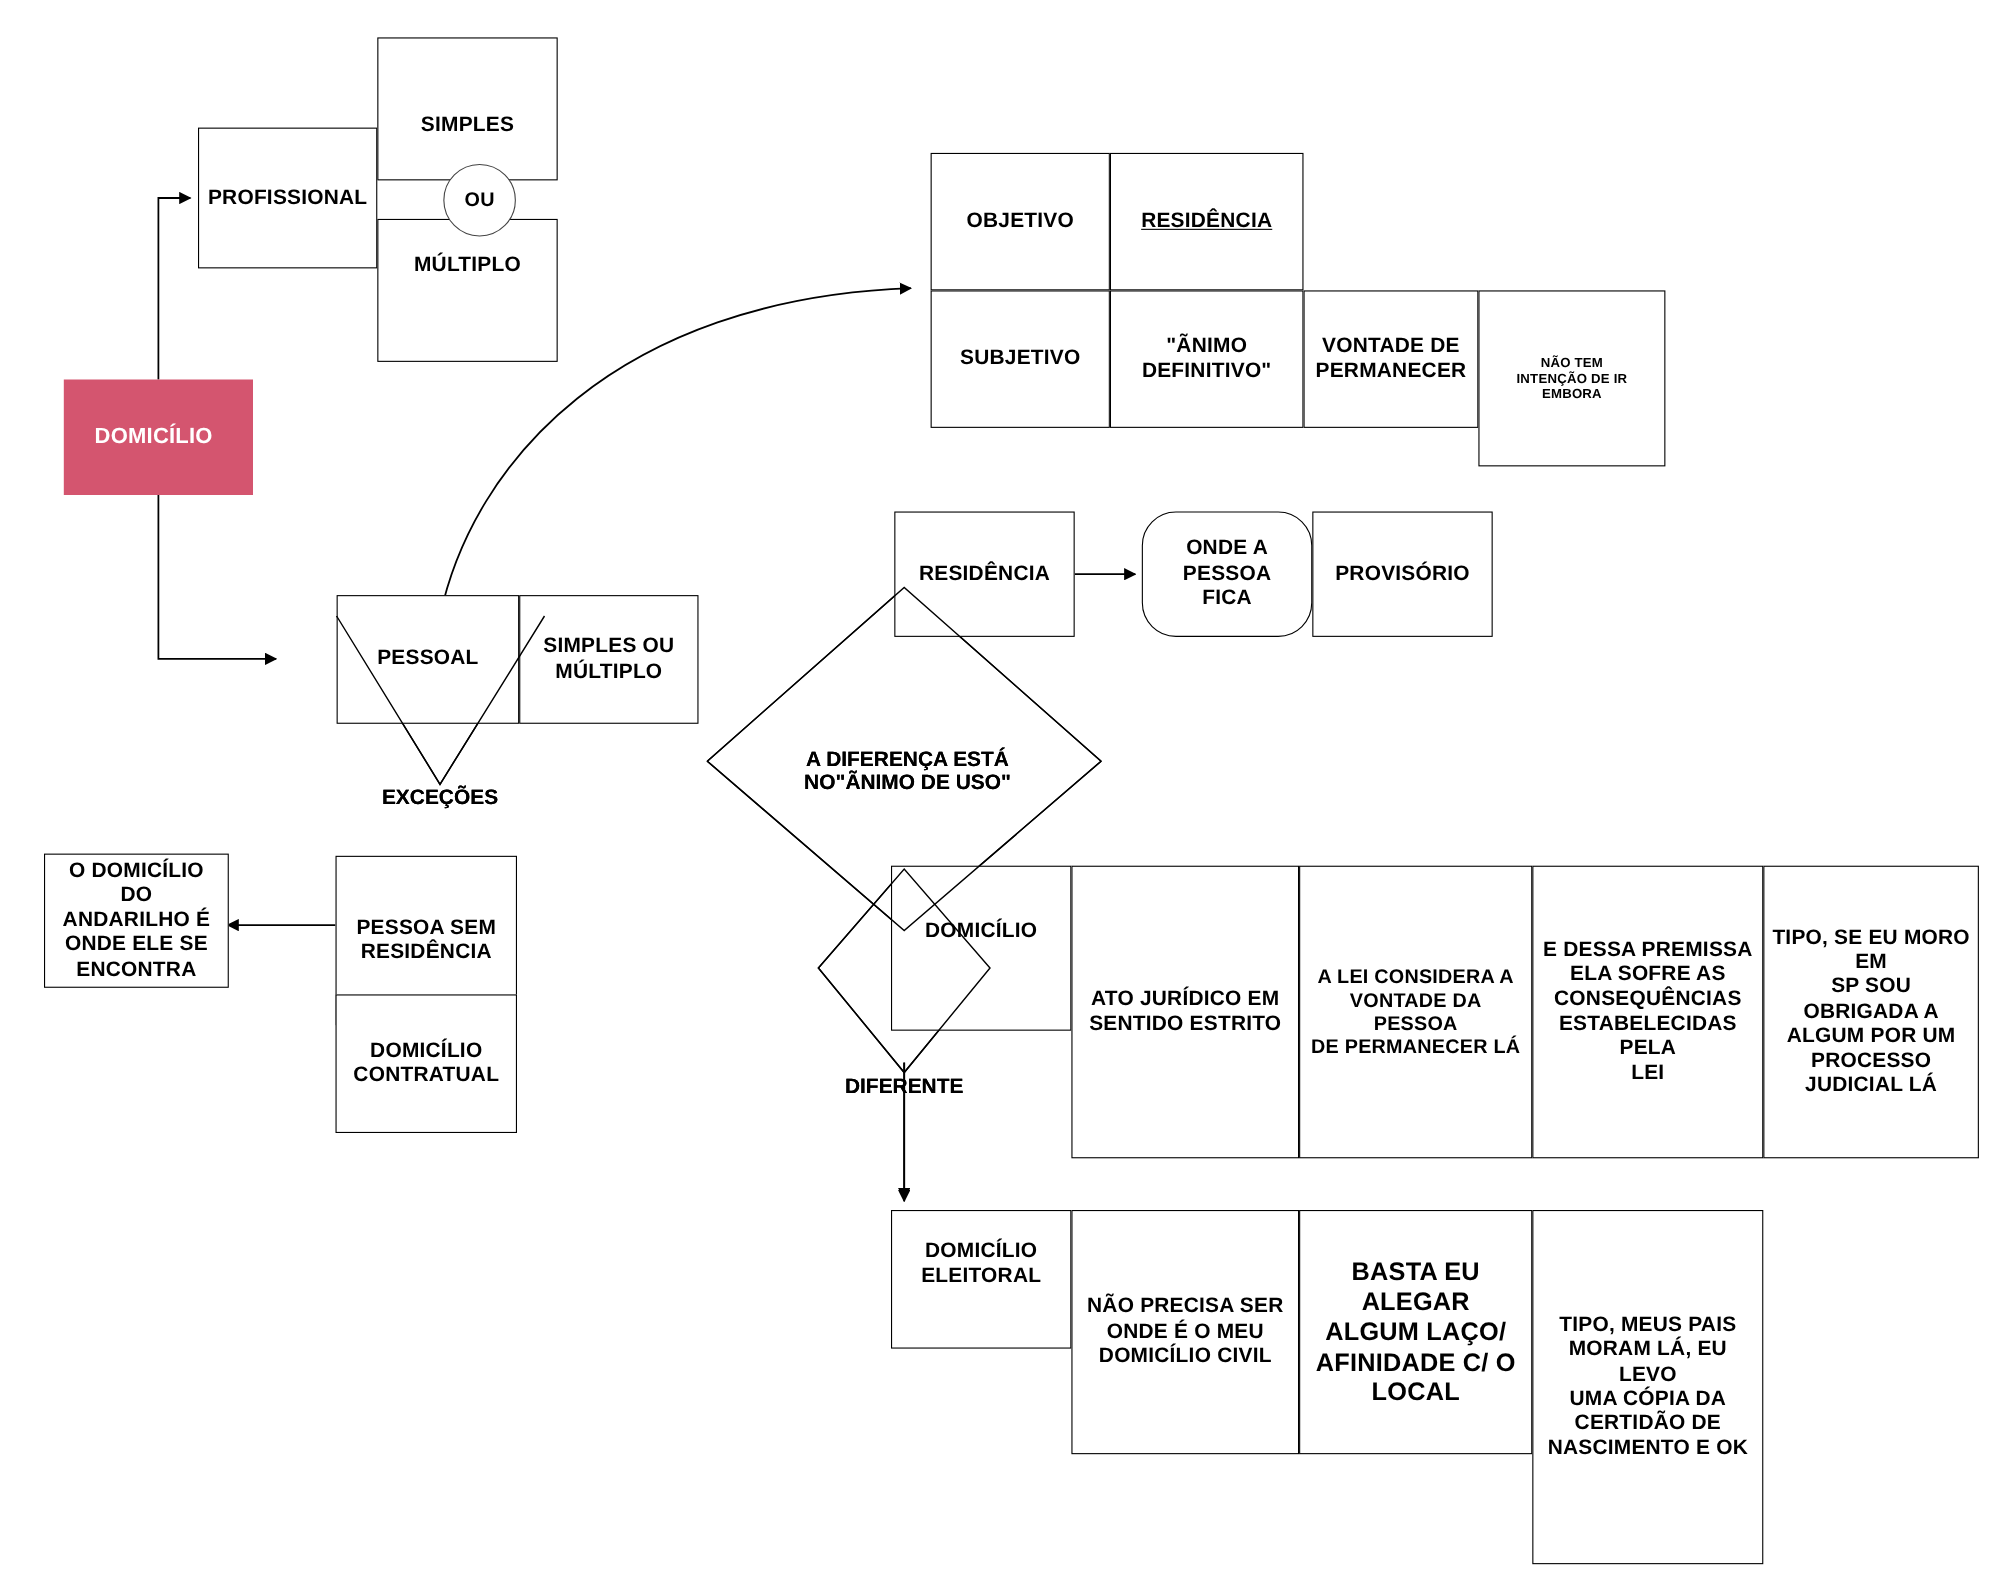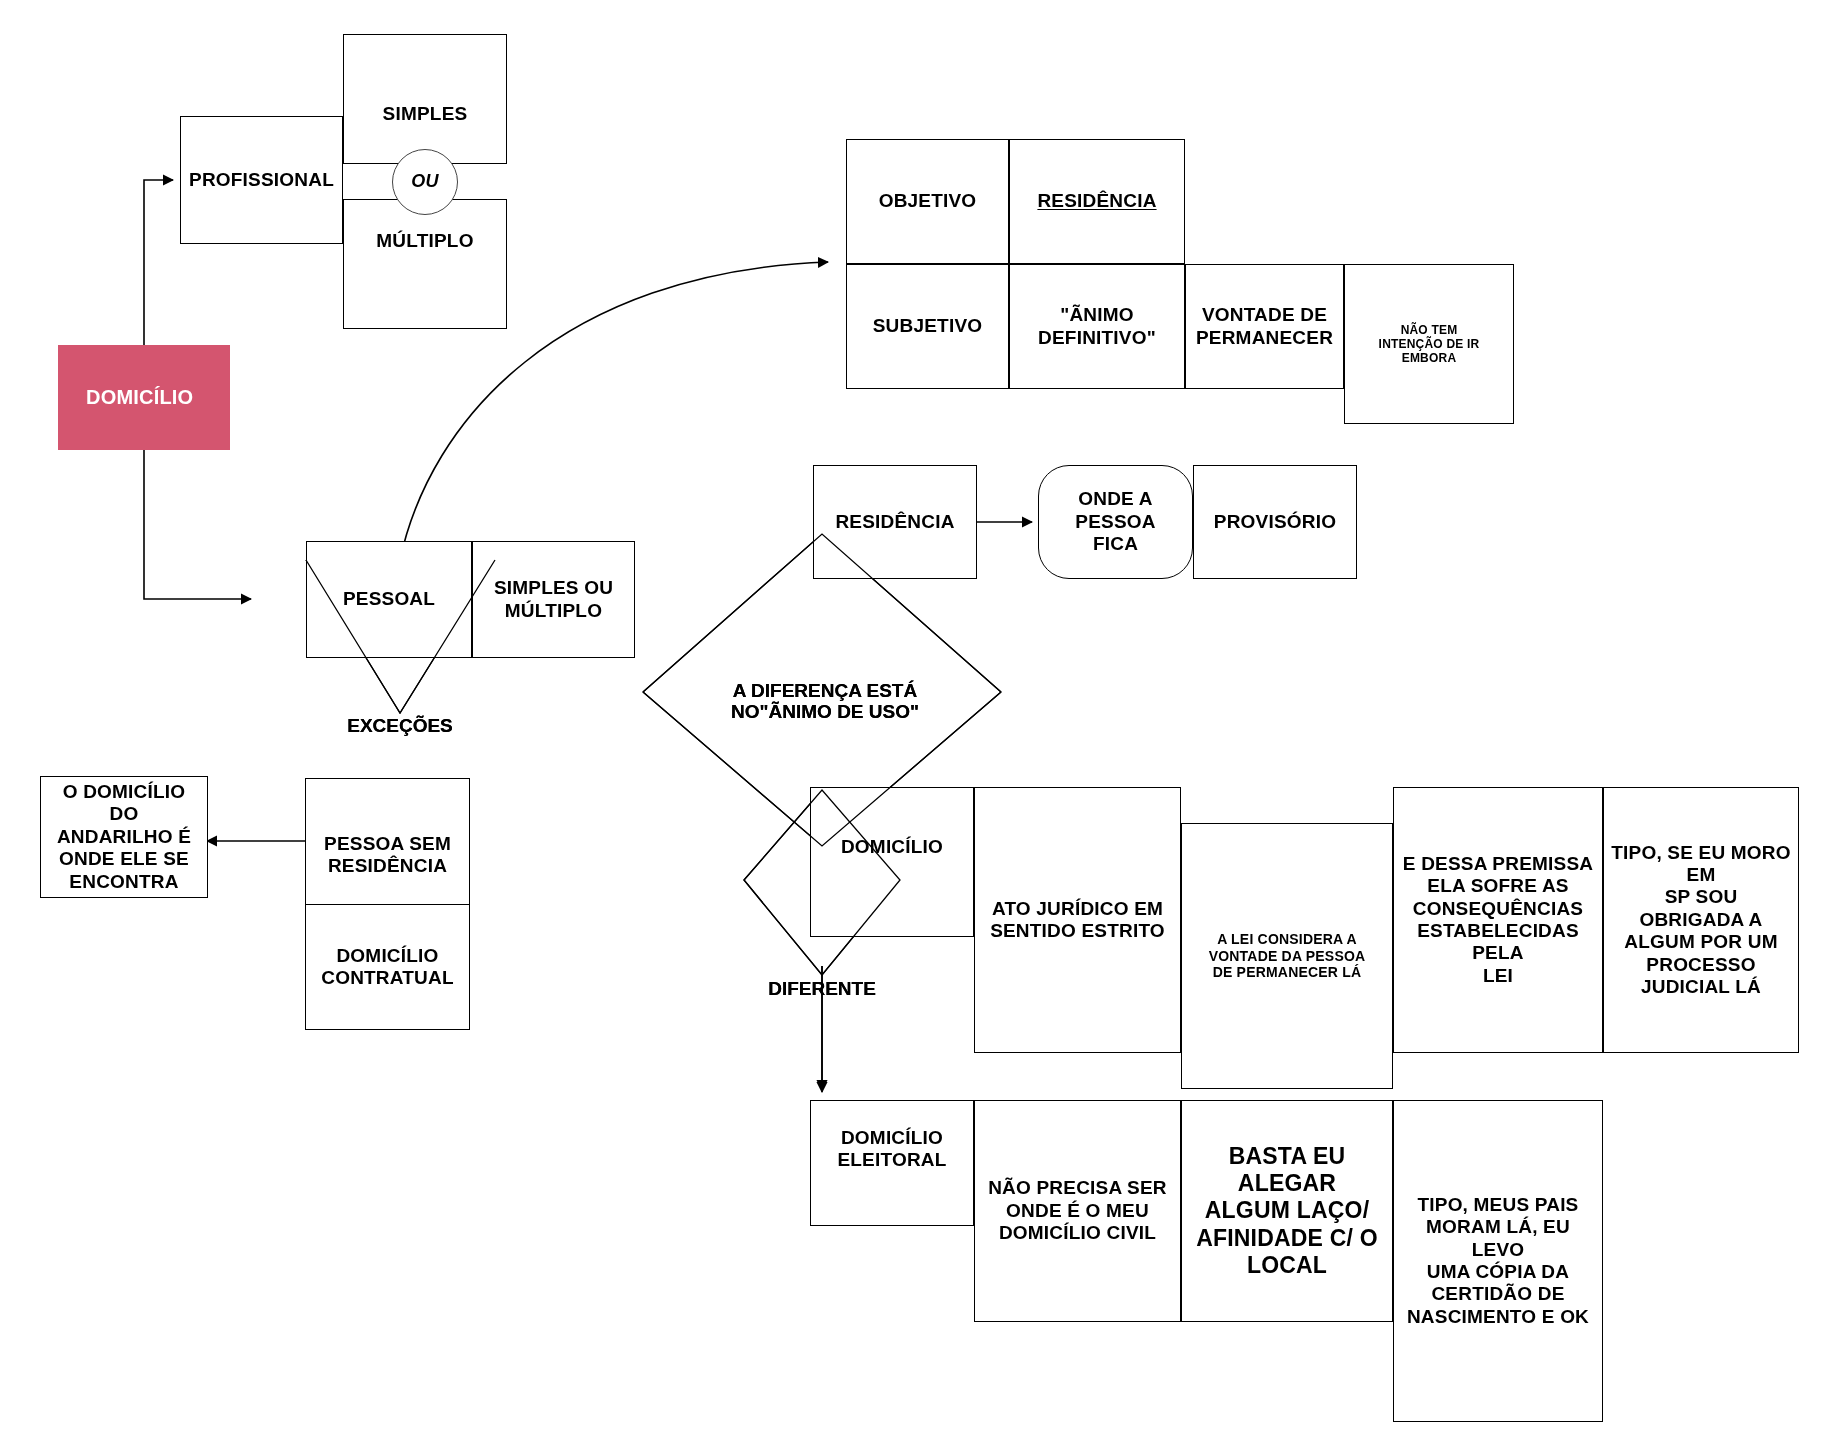--- a/index.html
+++ b/index.html
@@ -112,21 +112,21 @@
   </div>
 
   <div class="node" style="left:343px; top:34px; width:164px; height:130px; font-size:19px; align-items:center; padding-top:34px;">
     <span class="txt">SIMPLES</span>
   </div>
 
   <div class="node" style="left:343px; top:199px; width:164px; height:130px; font-size:19px; align-items:flex-start; padding-top:30px;">
     <span class="txt">MÚLTIPLO</span>
   </div>
 
-  <div class="node circle" style="left:392px; top:149px; width:66px; height:66px; font-size:18px;font-style:italic;">
+  <div class="node circle" style="left:403px; top:149px; width:66px; height:66px; font-size:18px;">
     <span class="txt">OU</span>
   </div>
 
   <div class="node" style="left:306px; top:541px; width:166px; height:117px; font-size:19px;">
     <span class="txt">PESSOAL</span>
   </div>
 
   <div class="node" style="left:472px; top:541px; width:163px; height:117px; font-size:19px;">
     <span class="txt">SIMPLES  OU
 MÚLTIPLO</span>
@@ -193,21 +193,21 @@
 NO"ÃNIMO DE USO"</span>
   </div>
 
   <div class="node" style="left:810px; top:787px; width:164px; height:150px; font-size:19px; align-items:flex-start; padding-top:48px;">
     <span class="txt">DOMICÍLIO</span>
   </div>
   <div class="node" style="left:974px; top:787px; width:207px; height:266px; font-size:19px;">
     <span class="txt">ATO JURÍDICO EM
 SENTIDO ESTRITO</span>
   </div>
-  <div class="node" style="left:1181px; top:787px; width:212px; height:266px; font-size:14px;margin-top:36px;">
+  <div class="node" style="left:1181px; top:787px; width:212px; height:266px; font-size:18px;">
     <span class="txt">A LEI CONSIDERA A
 VONTADE DA PESSOA
 DE PERMANECER LÁ</span>
   </div>
   <div class="node" style="left:1393px; top:787px; width:210px; height:266px; font-size:19px;">
     <span class="txt">E DESSA PREMISSA
 ELA SOFRE AS
 CONSEQUÊNCIAS
 ESTABELECIDAS PELA
 LEI</span>

